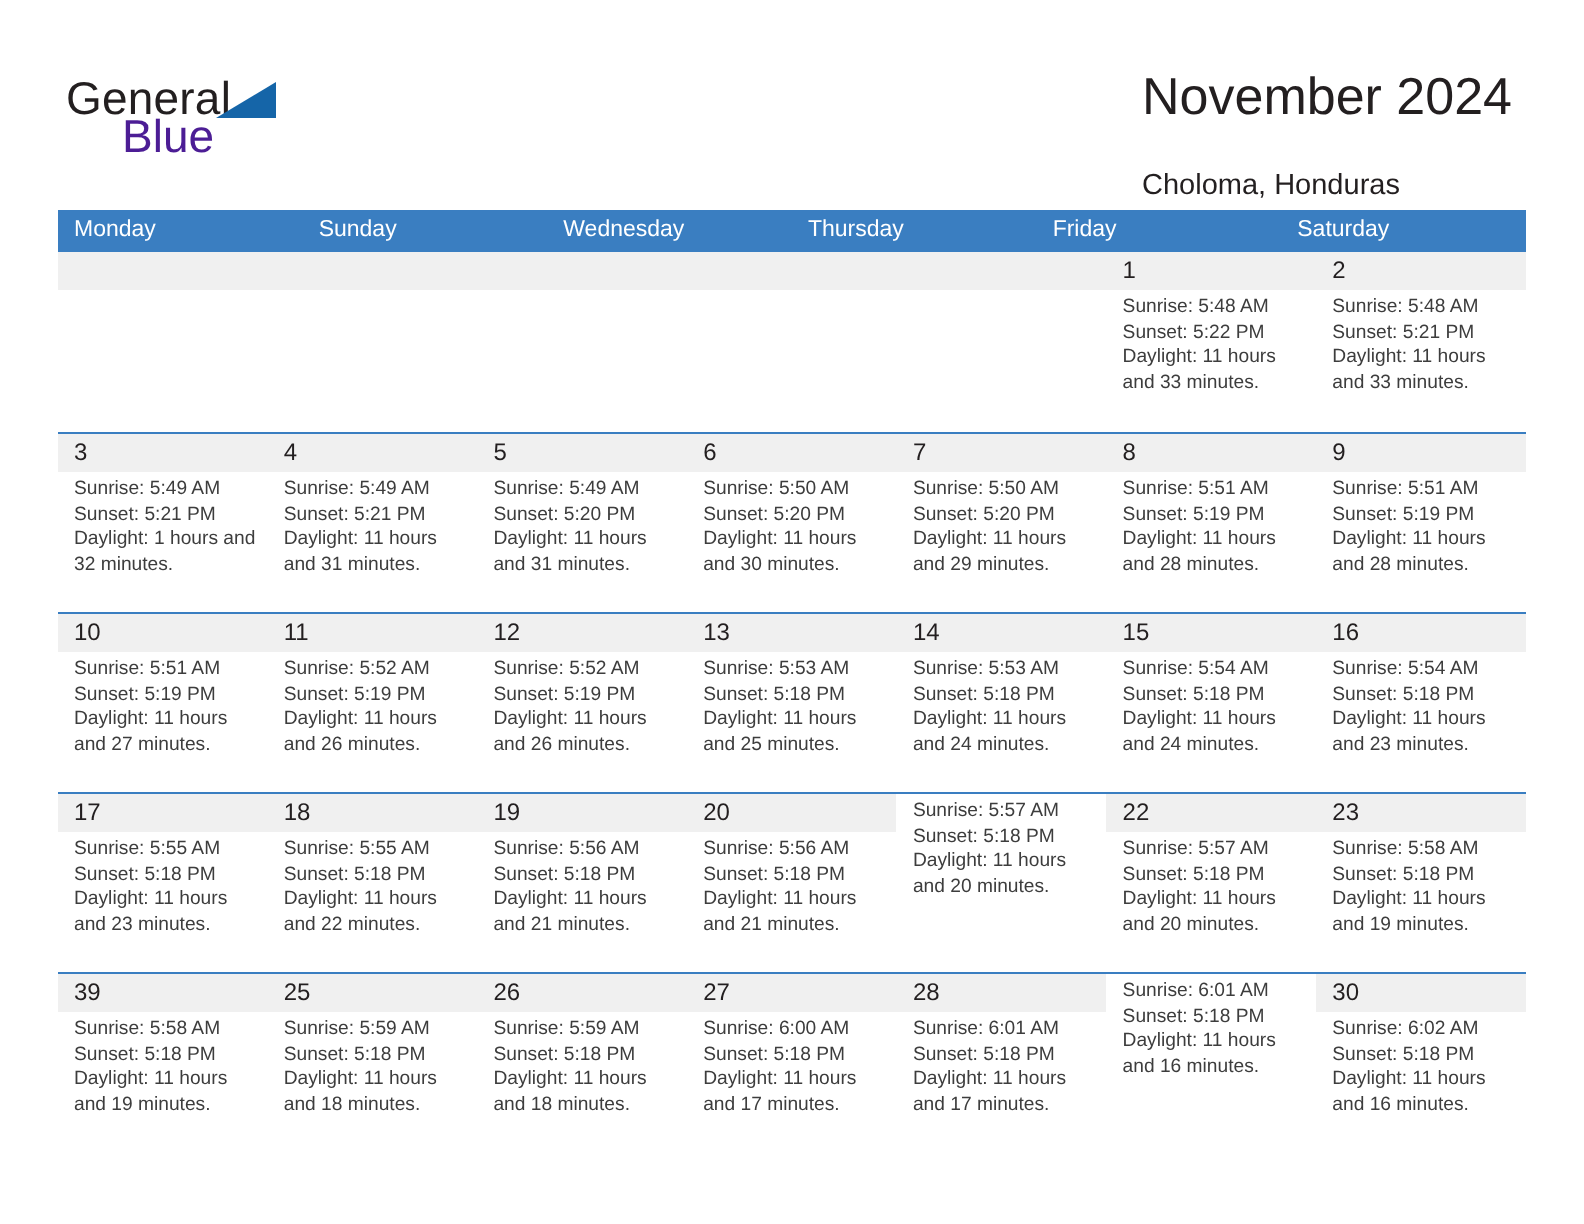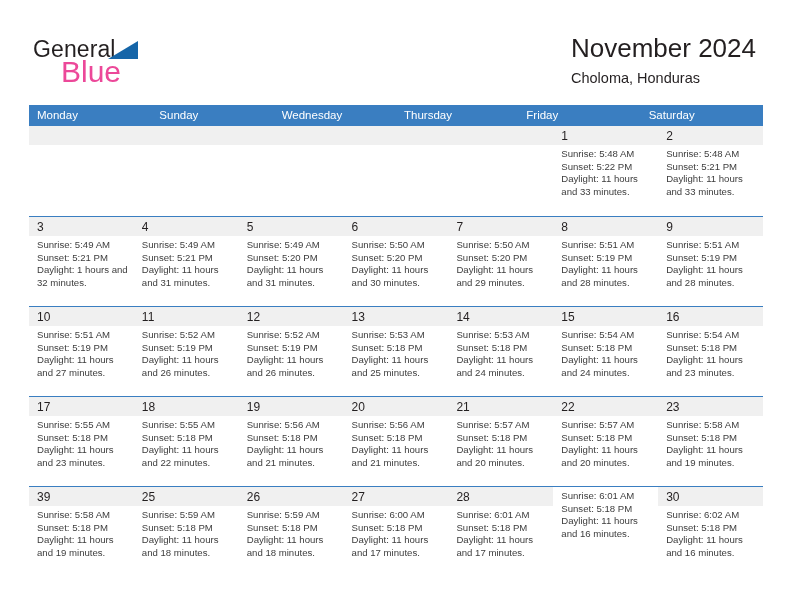--- a/index.html
+++ b/index.html
@@ -42,22 +42,22 @@
     top: 0;
     font-size: 23px;
     letter-spacing: 0.1px;
     color: #231f20;
     font-family: "Liberation Sans", sans-serif;
   }
   .logo-blue {
     position: absolute;
     left: 28px;
     top: 19px;
-    font-size: 30px;
-    color: #ec4899;
+    font-size: 23px;
+    color: #4c1d95;
     font-family: "Liberation Sans", sans-serif;
   }
   .logo-triangle {
     position: absolute;
     left: 75px;
     top: 5px;
     width: 0;
     height: 0;
     border-style: solid;
     border-width: 0 0 18px 30px;
@@ -70,21 +70,21 @@
     top: 32px;
   }
   .cal-title {
     font-size: 26px;
     font-weight: normal;
     color: #231f20;
     line-height: 32px;
     white-space: nowrap;
   }
   .cal-subtitle {
-    margin-top: 5px;
+    margin-top: 20px;
     font-size: 14.5px;
     color: #231f20;
     line-height: 18px;
     white-space: nowrap;
   }
 
   
   .calendar {
     position: absolute;
     left: 29px;
@@ -354,21 +354,20 @@
           </div>
           <div class="cell">
             <div class="cell-datebar"><span class="cell-date">20</span></div>
             <div class="cell-body">
               <div>Sunrise: 5:56 AM</div>
               <div>Sunset: 5:18 PM</div>
               <div class="daylight">Daylight: 11 hours and 21 minutes.</div>
             </div>
           </div>
           <div class="cell">
-            <div class="cell-datebar"><span class="cell-date">21</span></div>
             <div class="cell-body">
               <div>Sunrise: 5:57 AM</div>
               <div>Sunset: 5:18 PM</div>
               <div class="daylight">Daylight: 11 hours and 20 minutes.</div>
             </div>
           </div>
           <div class="cell">
             <div class="cell-datebar"><span class="cell-date">22</span></div>
             <div class="cell-body">
               <div>Sunrise: 5:57 AM</div>

